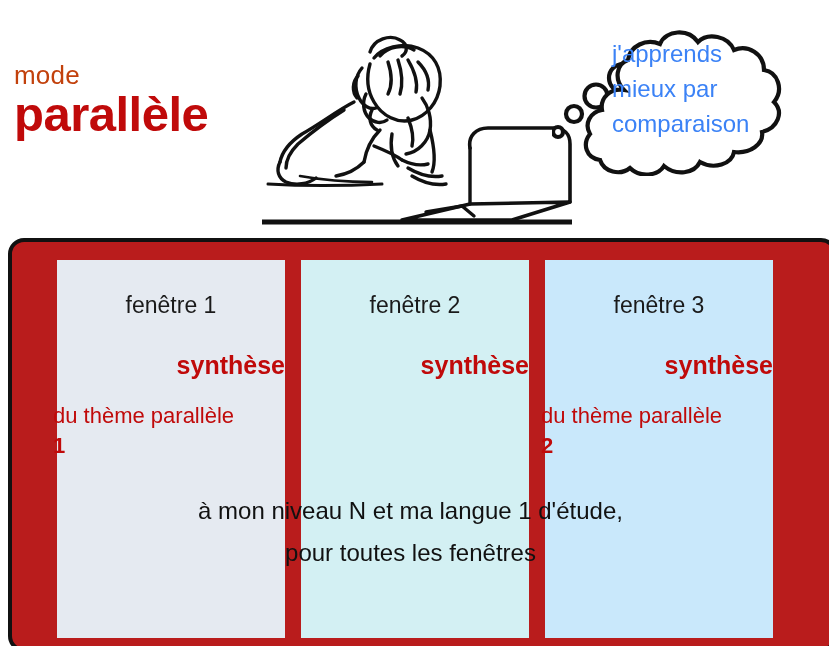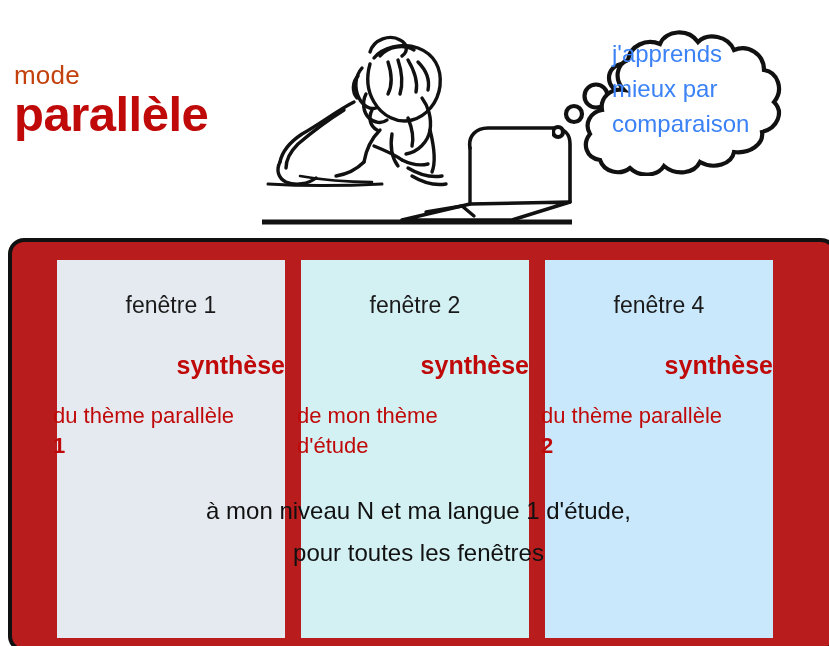--- a/index.html
+++ b/index.html
@@ -139,21 +139,20 @@
   #footer-note {
     position: absolute;
     left: 8px;
     top: 490px;
     width: 805px;
     text-align: center;
     font-size: 24px;
     line-height: 1.75;
     color: #111111;
     pointer-events: none;
-    padding-left: 8px;
   }
 </style>
 </head>
 <body>
 
 <div id="header">
 
   <div id="mode-label">mode</div>
   <div id="mode-title">parallèle</div>
 
@@ -250,28 +249,24 @@
       <div class="panel-synth">synthèse</div>
       <div class="panel-desc">
         <span>du thème parallèle</span><br>
         <span class="num">1</span>
       </div>
     </div>
 
     <div class="panel" id="panel-1" style="background: rgb(211, 240, 243);">
       <div class="panel-title">fenêtre 2</div>
       <div class="panel-synth">synthèse</div>
-      <div class="panel-desc">
-        <span>de mon thème</span><br>
-        <span>d'étude</span>
-      </div>
     </div>
 
     <div class="panel" id="panel-2" style="background: rgb(201, 232, 251);">
-      <div class="panel-title">fenêtre 4</div>
+      <div class="panel-title">fenêtre 3</div>
       <div class="panel-synth">synthèse</div>
       <div class="panel-desc">
         <span>du thème parallèle</span><br>
         <span class="num">2</span>
       </div>
     </div>
 
   </div>
 </div>
 

